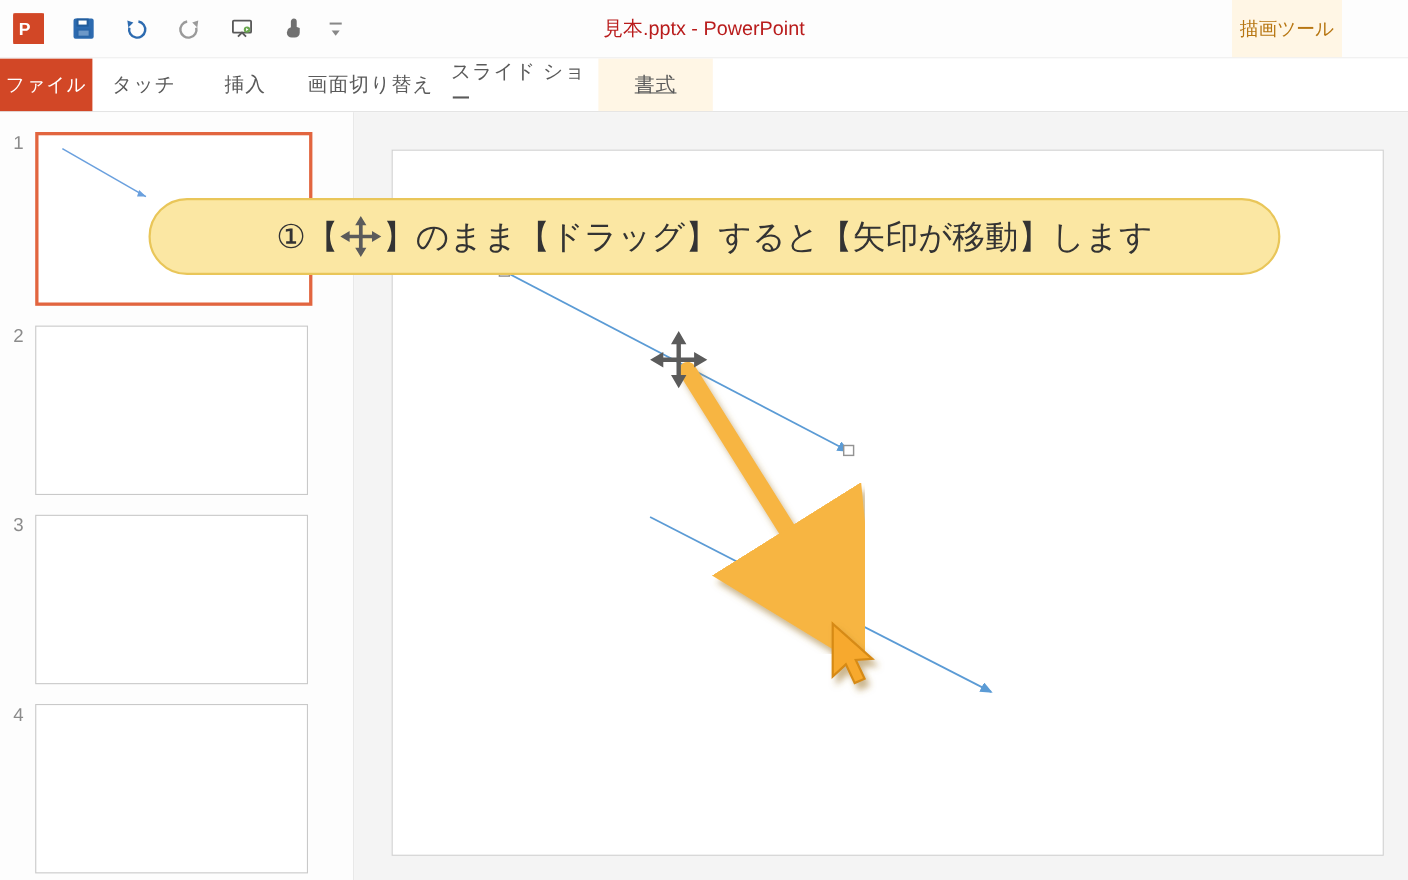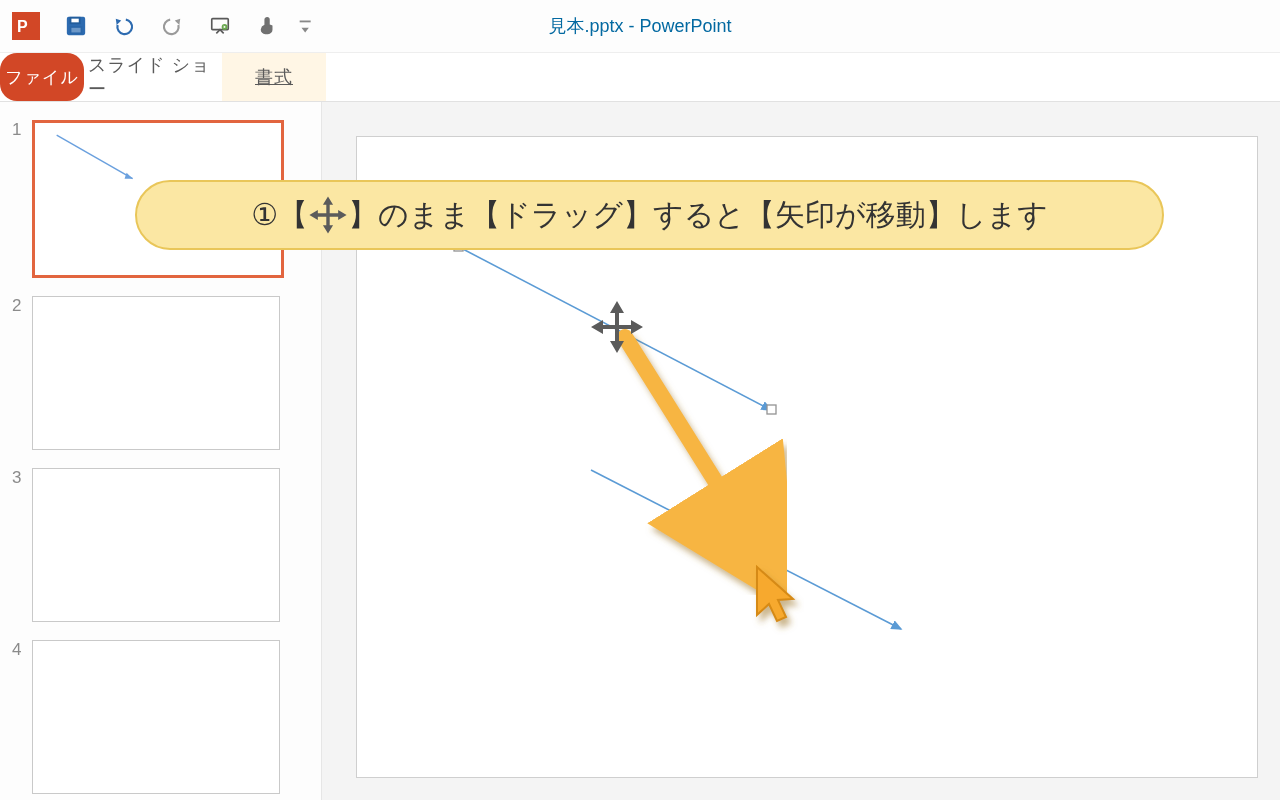--- a/index.html
+++ b/index.html
@@ -2,25 +2,25 @@
 <html><head>
 <meta charset="utf-8">
 <style>
   html,body{margin:0;padding:0;width:1280px;height:800px;font-family:"Yu Gothic UI","Meiryo",sans-serif;background:#fff;overflow:hidden;}
   .titlebar{height:52px;background:#fdfdfd;display:flex;align-items:center;position:relative;border-bottom:1px solid #eee;}
   .tb-left{display:flex;align-items:center;gap:0px;padding-left:12px;}
   .ppt-icon{width:28px;height:28px;background:#d24726;border-radius:2px;position:relative;display:inline-block;}
   .ppt-icon svg{position:absolute;inset:0;}
   .qat-btn{width:48px;height:46px;display:flex;align-items:center;justify-content:center;color:#595959;}
   .qat-btn svg{width:22px;height:22px;}
-  .title-center{position:absolute;left:0;right:0;text-align:center;color:#0369a1;font-size:18px;pointer-events:none;}
+  .title-center{position:absolute;left:0;right:0;text-align:center;color:#b91c1c;font-size:18px;pointer-events:none;}
   .ctx-tab{position:absolute;right:60px;top:0;height:52px;width:100px;background:#fff6e5;color:#b77612;display:flex;align-items:center;justify-content:center;font-size:17px;}
   .ribbon-tabs{height:48px;display:flex;align-items:stretch;border-bottom:1px solid #e1e1e1;background:#fff;}
   .rtab{display:flex;align-items:center;justify-content:center;color:#5a5a5a;font-size:18px;padding:0 4px;letter-spacing:1px;}
-  .rtab.file{background:#d24726;color:#fff;width:76px;font-size:17px;border-radius:17px;}
+  .rtab.file{background:#d24726;color:#fff;width:76px;font-size:17px;}
   .main{display:flex;height:700px;}
   .thumbs{width:322px;background:#fdfdfd;border-right:1px solid #e6e6e6;padding-top:18px;box-sizing:border-box;}
   .thumb-row{display:flex;align-items:flex-start;margin-bottom:18px;padding-left:12px;}
   .thumb-num{width:20px;color:#8b8b8b;font-size:17px;padding-top:0px;}
   .thumb{width:246px;height:152px;background:#fff;border:1px solid #c9c9c9;position:relative;}
   .thumb.sel{border:3px solid #e2653f;}
   .canvas-wrap{flex:1;background:#f4f4f4;padding:34px 0 0 34px;position:relative;}
   .slide{width:900px;height:640px;background:#fff;border:1px solid #cfcfcf;box-shadow:0 0 0 0;position:relative;}
   .callout{position:absolute;left:135px;top:180px;width:1025px;height:66px;background:#fbe7a3;border:2px solid #e9c659;border-radius:36px;display:flex;align-items:center;justify-content:center;color:#333;font-size:30px;letter-spacing:0px;z-index:40;font-family:"Yu Gothic","Meiryo",sans-serif;}
   .callout svg{width:44px;height:44px;margin:0 -2px;}
@@ -71,24 +71,28 @@
         </svg>
     </span>
     <span class="qat-btn" style="width:30px;">
       <svg viewBox="0 0 24 24">
           <rect x="4" y="6" width="12" height="2" fill="#888"></rect>
           <path d="M6 14 L14 14 L10 19 Z" fill="#888"></path>
         </svg>
     </span>
   </div>
   <div class="title-center">見本.pptx - PowerPoint</div>
+  <div class="ctx-tab">描画ツール</div>
 </div>
 
 <div class="ribbon-tabs">
   <div class="rtab file">ファイル</div>
+  <div class="rtab" style="width:86px">タッチ</div>
+  <div class="rtab" style="width:82px">挿入</div>
+  <div class="rtab" style="width:130px">画面切り替え</div>
   <div class="rtab" style="width:130px">スライド ショー</div>
   <div class="rtab" style="width:96px;background:#fff6e5;text-decoration:underline;">書式</div>
 </div>
 
 <div class="main">
   <div class="thumbs">
     <div class="thumb-row">
       <div class="thumb-num">1</div>
       <div class="thumb sel">
         <svg width="100%" height="100%" viewBox="0 0 240 150">

